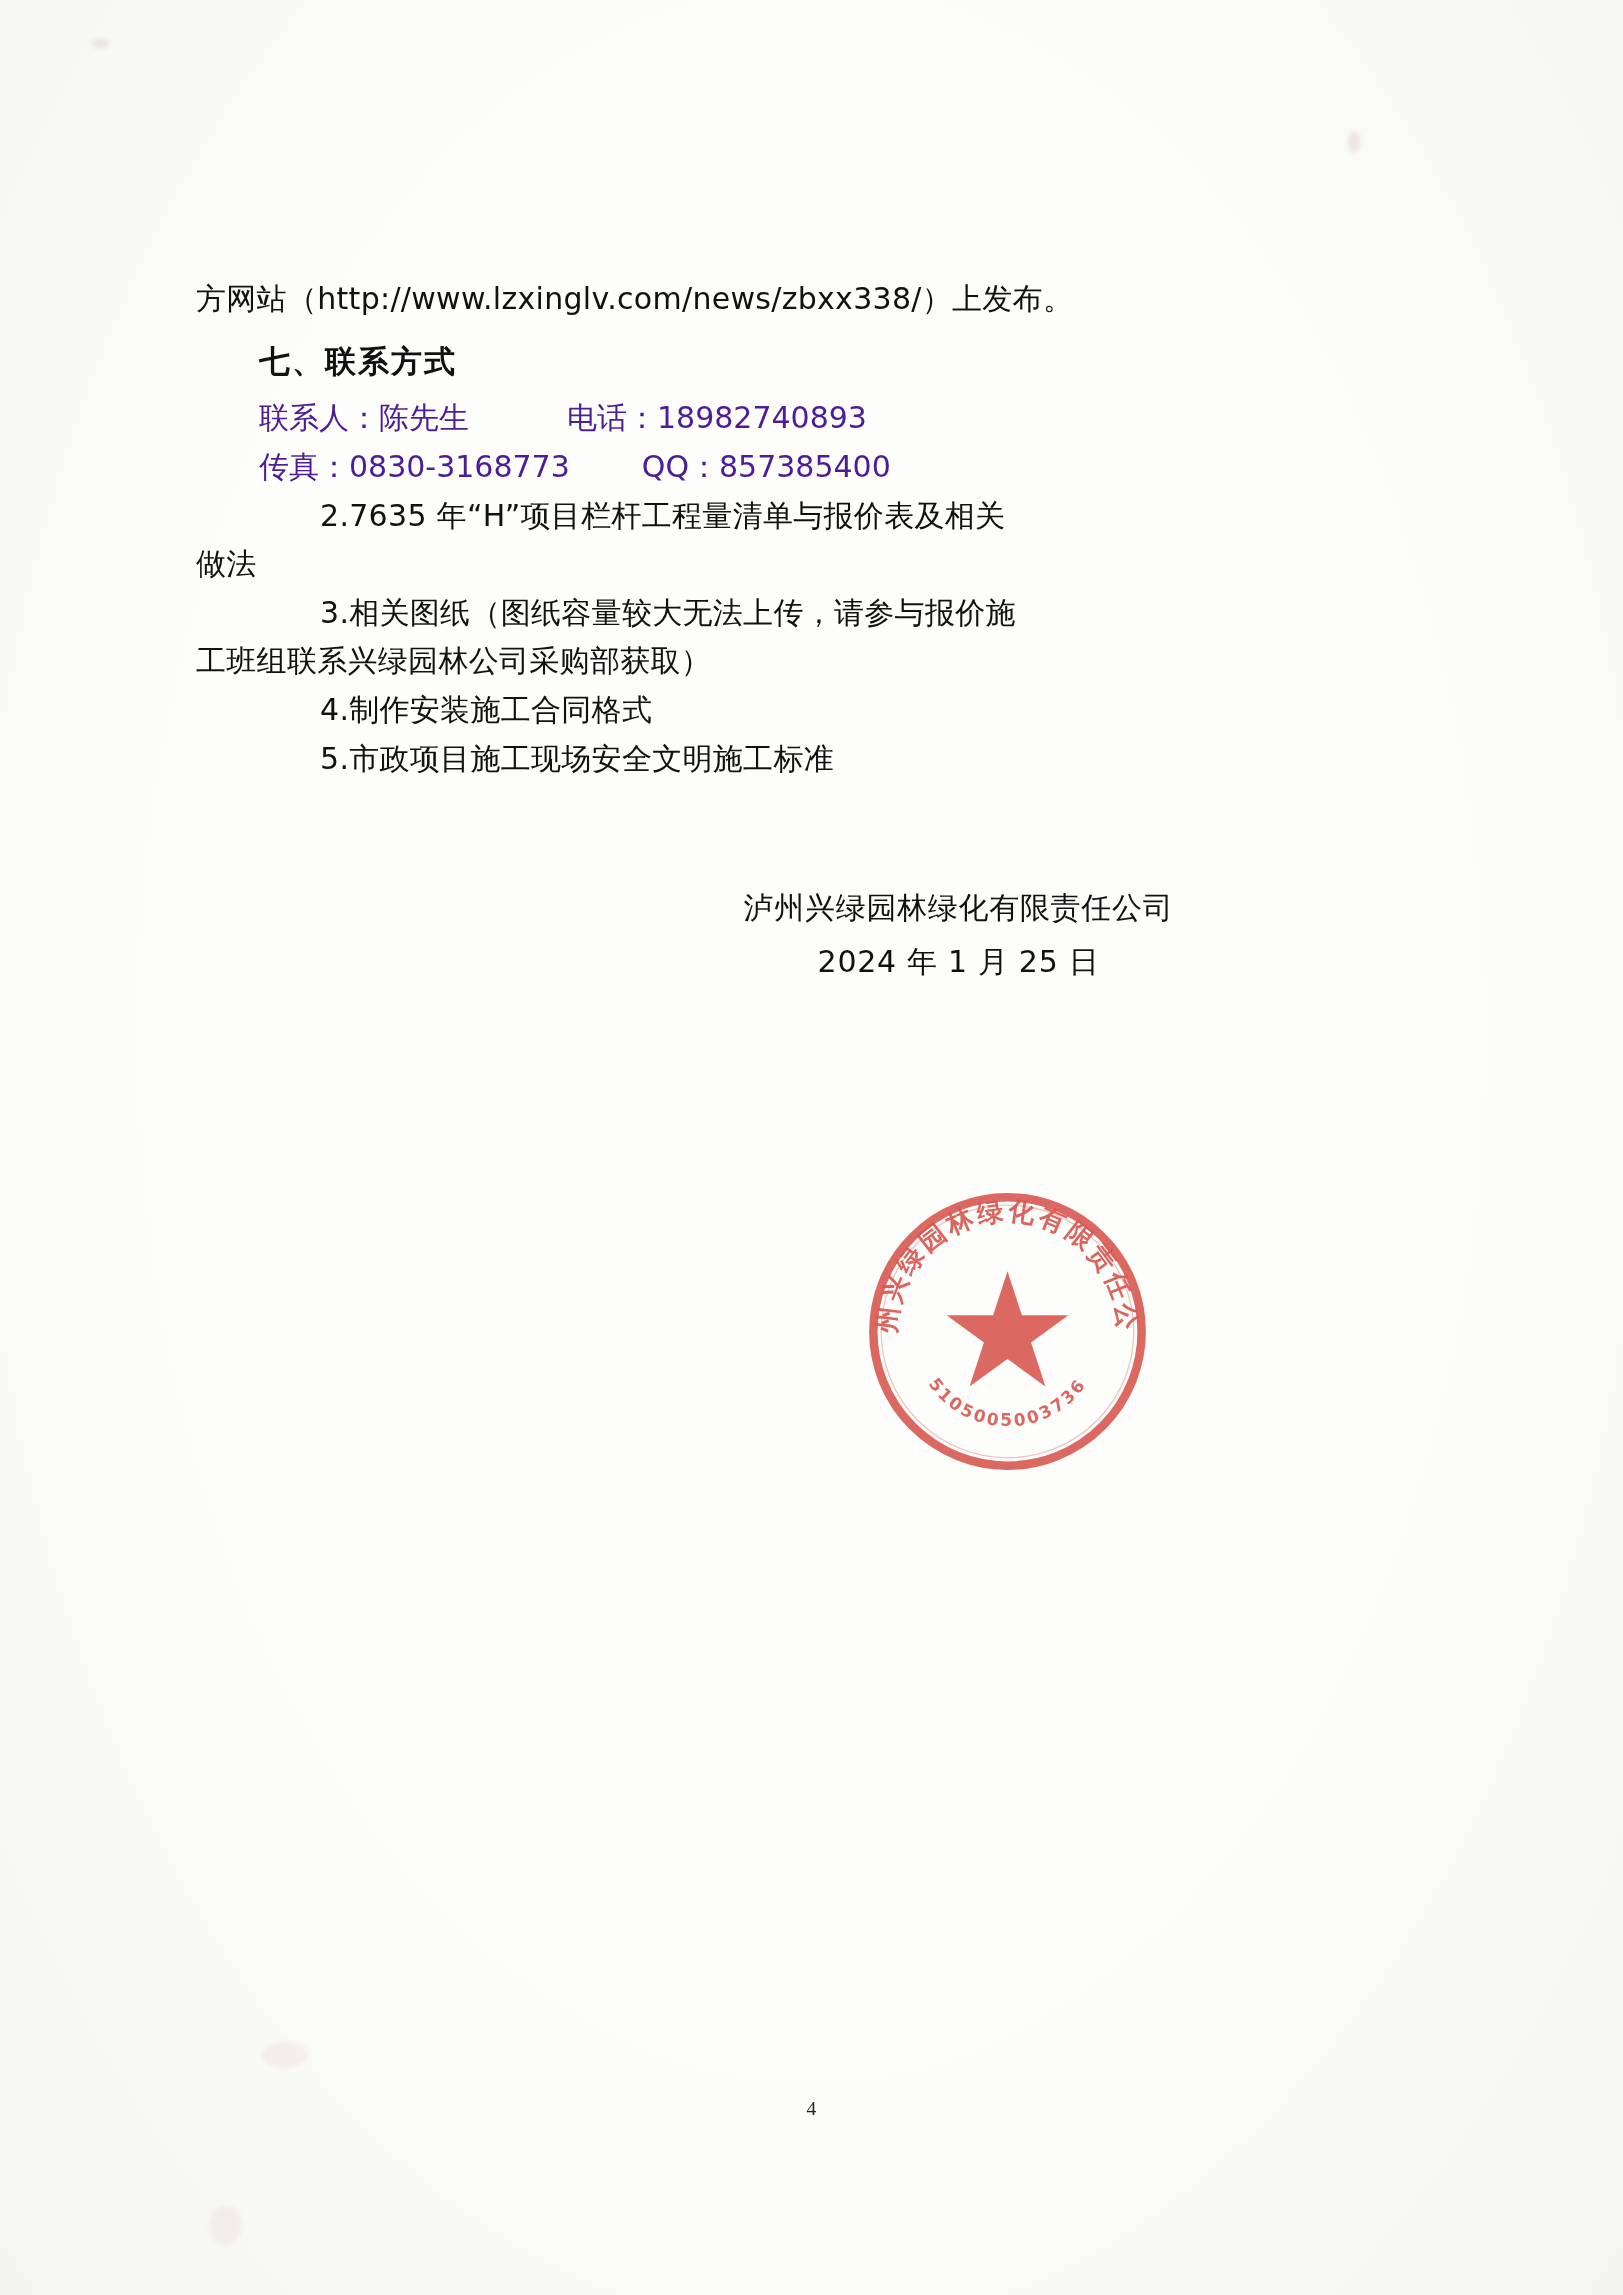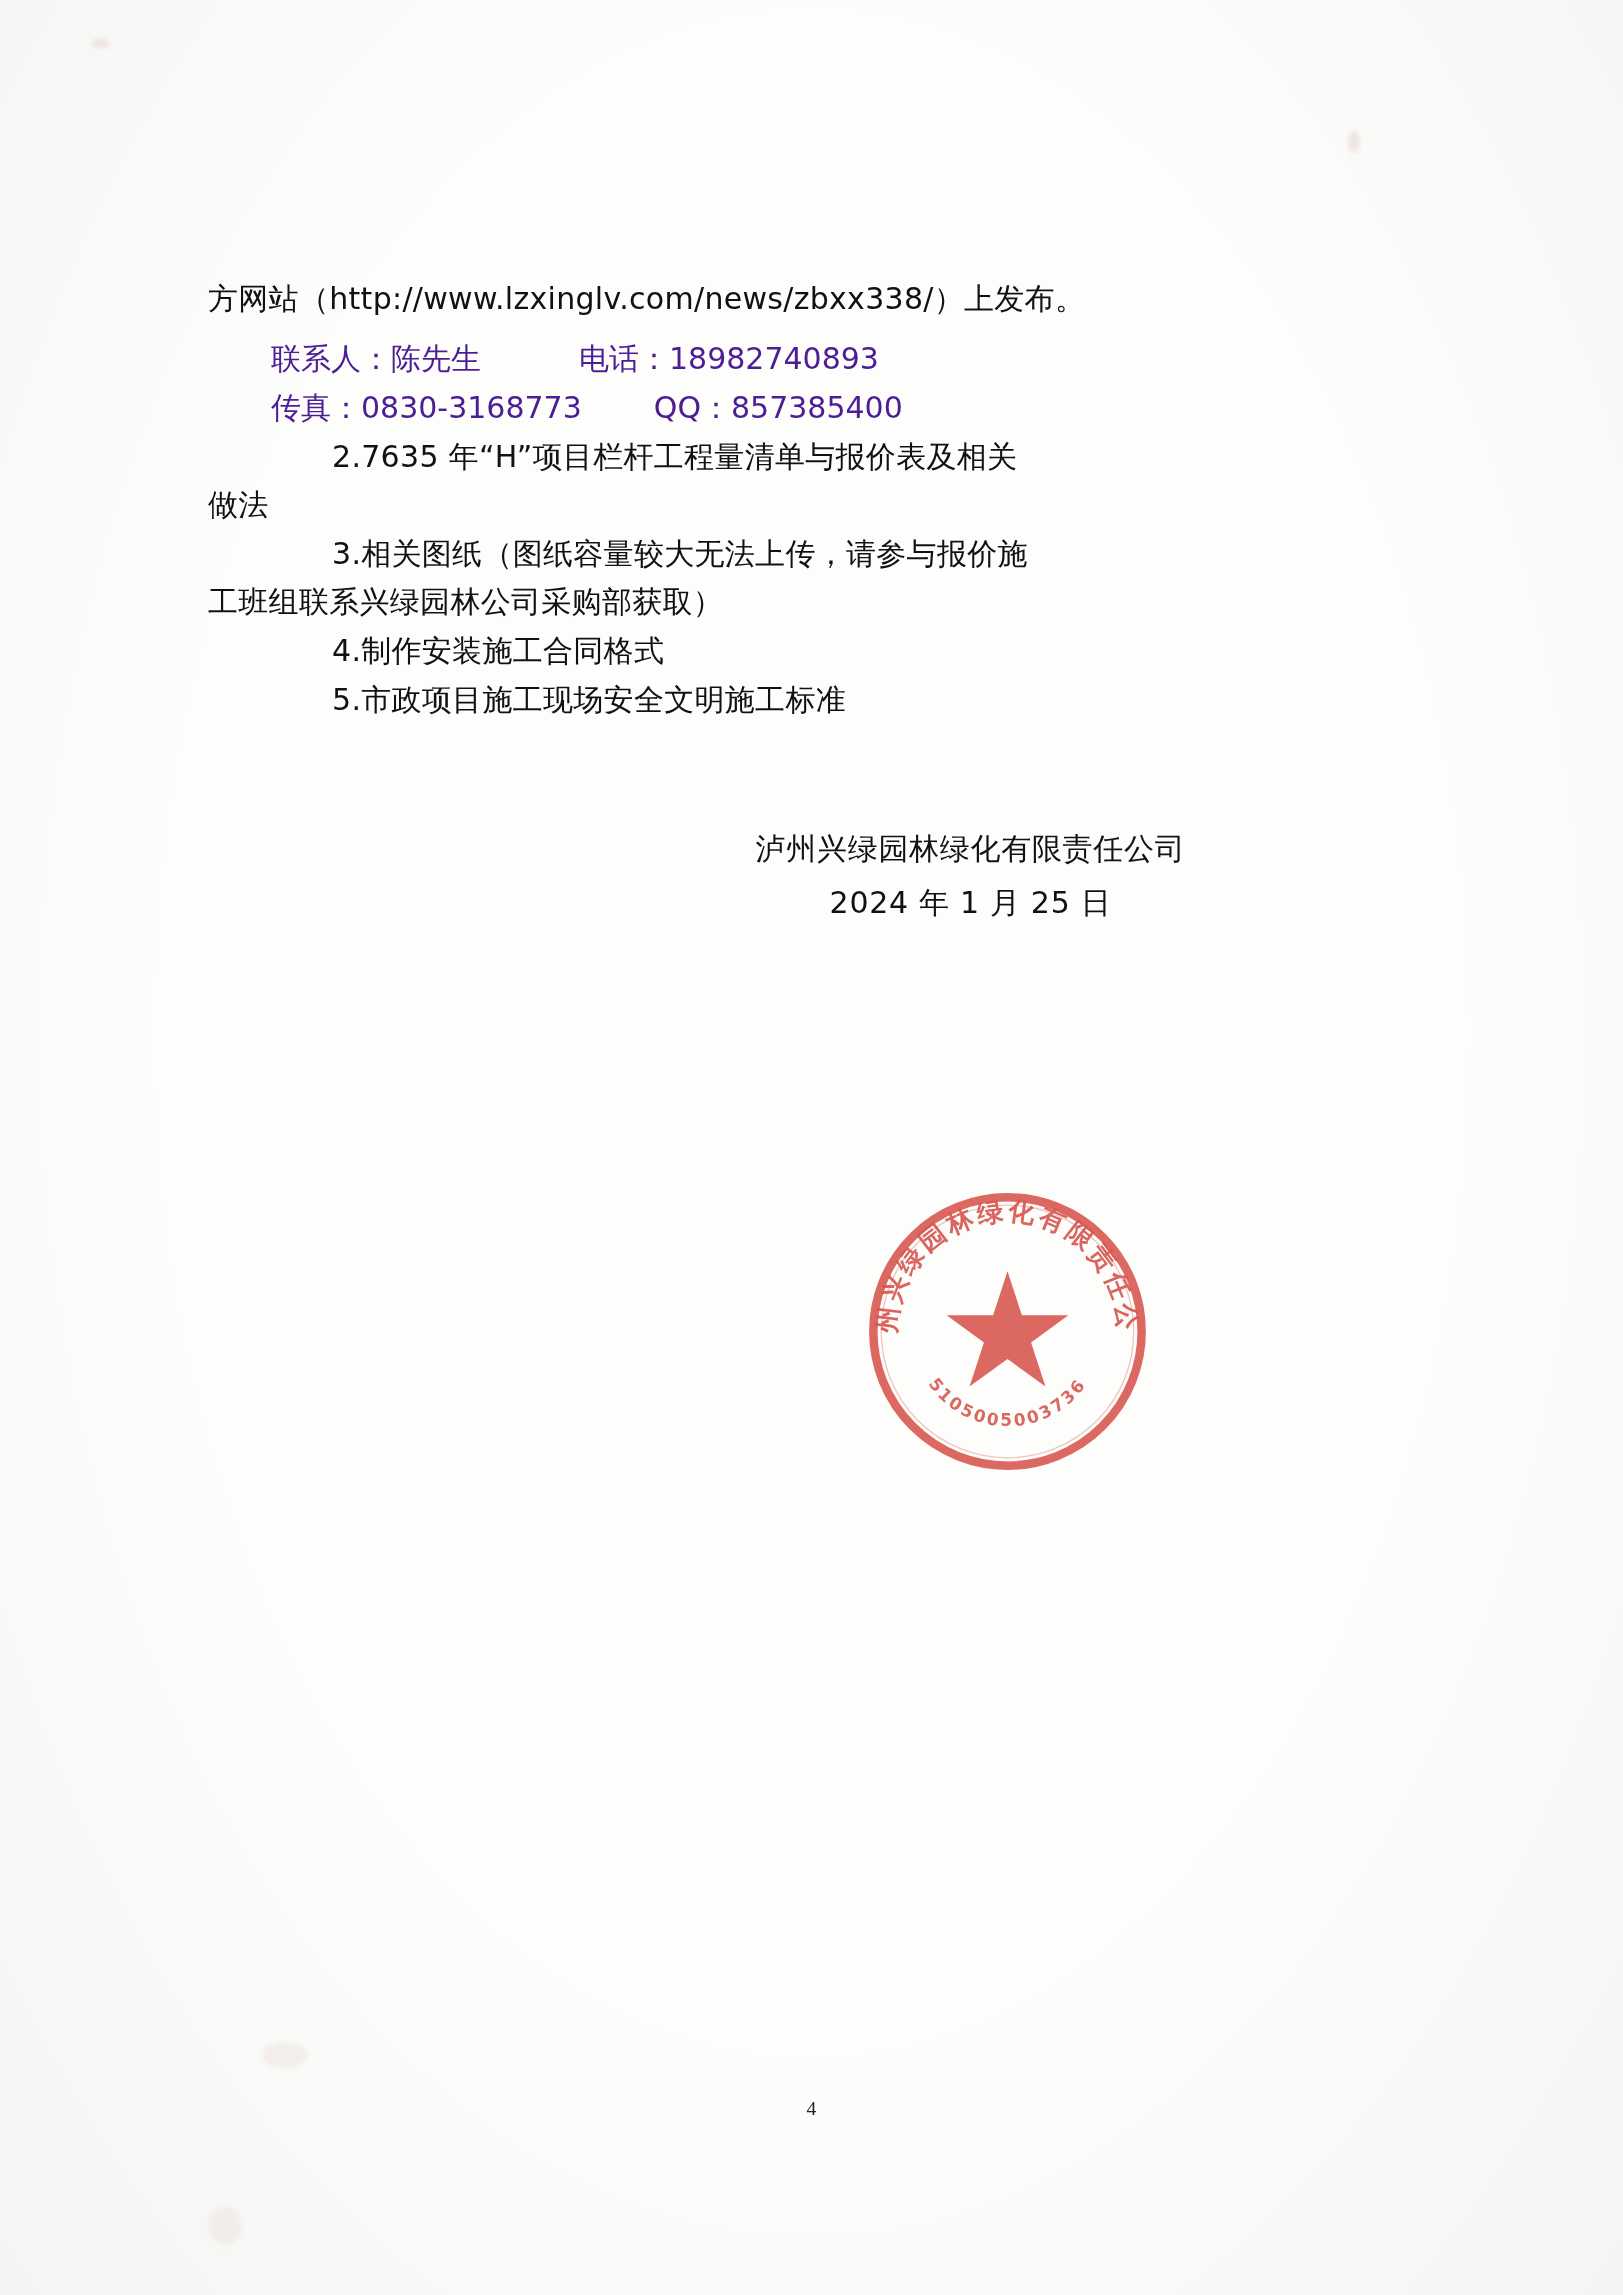--- a/index.html
+++ b/index.html
@@ -23,21 +23,20 @@
     inset: 0;
     pointer-events: none;
     background:
       radial-gradient(ellipse at 50% 45%, rgba(255,255,255,0) 55%, rgba(0,0,0,0.035) 100%);
   }
   .doc-body {
     position: absolute;
     left: 196px;
     top: 275px;
     width: 1244px;
-    margin-left: 12px;
   }
   .line {
     font-size: 30px;
     line-height: 1.62;
     color: #111;
     letter-spacing: 0.3px;
     white-space: pre-wrap;
     font-family: "DejaVu Sans", sans-serif;
     font-weight: 500;
   }
@@ -113,20 +112,21 @@
 
   <div class="smudge" style="left:92px; top:39px; width:17px; height:9.2px;"></div>
   <div class="smudge" style="left:1348px; top:131px; width:11.8px; height:22px;"></div>
   <div class="smudge" style="left:262px; top:2042px; width:46px; height:26px; opacity:.6;"></div>
   <div class="smudge" style="left:209px; top:2206px; width:33px; height:39px; opacity:.5;"></div>
 
   <div class="doc-body">
 
     <div class="line indent1">方网站（http://www.lzxinglv.com/news/zbxx338/）上发布。</div>
 
+    <div class="heading gap-md">七、联系方式</div>
 
     <div class="contact-row gap-sm">
       <span>联系人：</span><span>陈先生</span><span class="seg2">电话：</span><span>18982740893</span>
     </div>
 
     <div class="contact-row">
       <span>传真：</span><span>0830-3168773</span><span class="seg2b">QQ：</span><span>857385400</span>
     </div>
 
 

